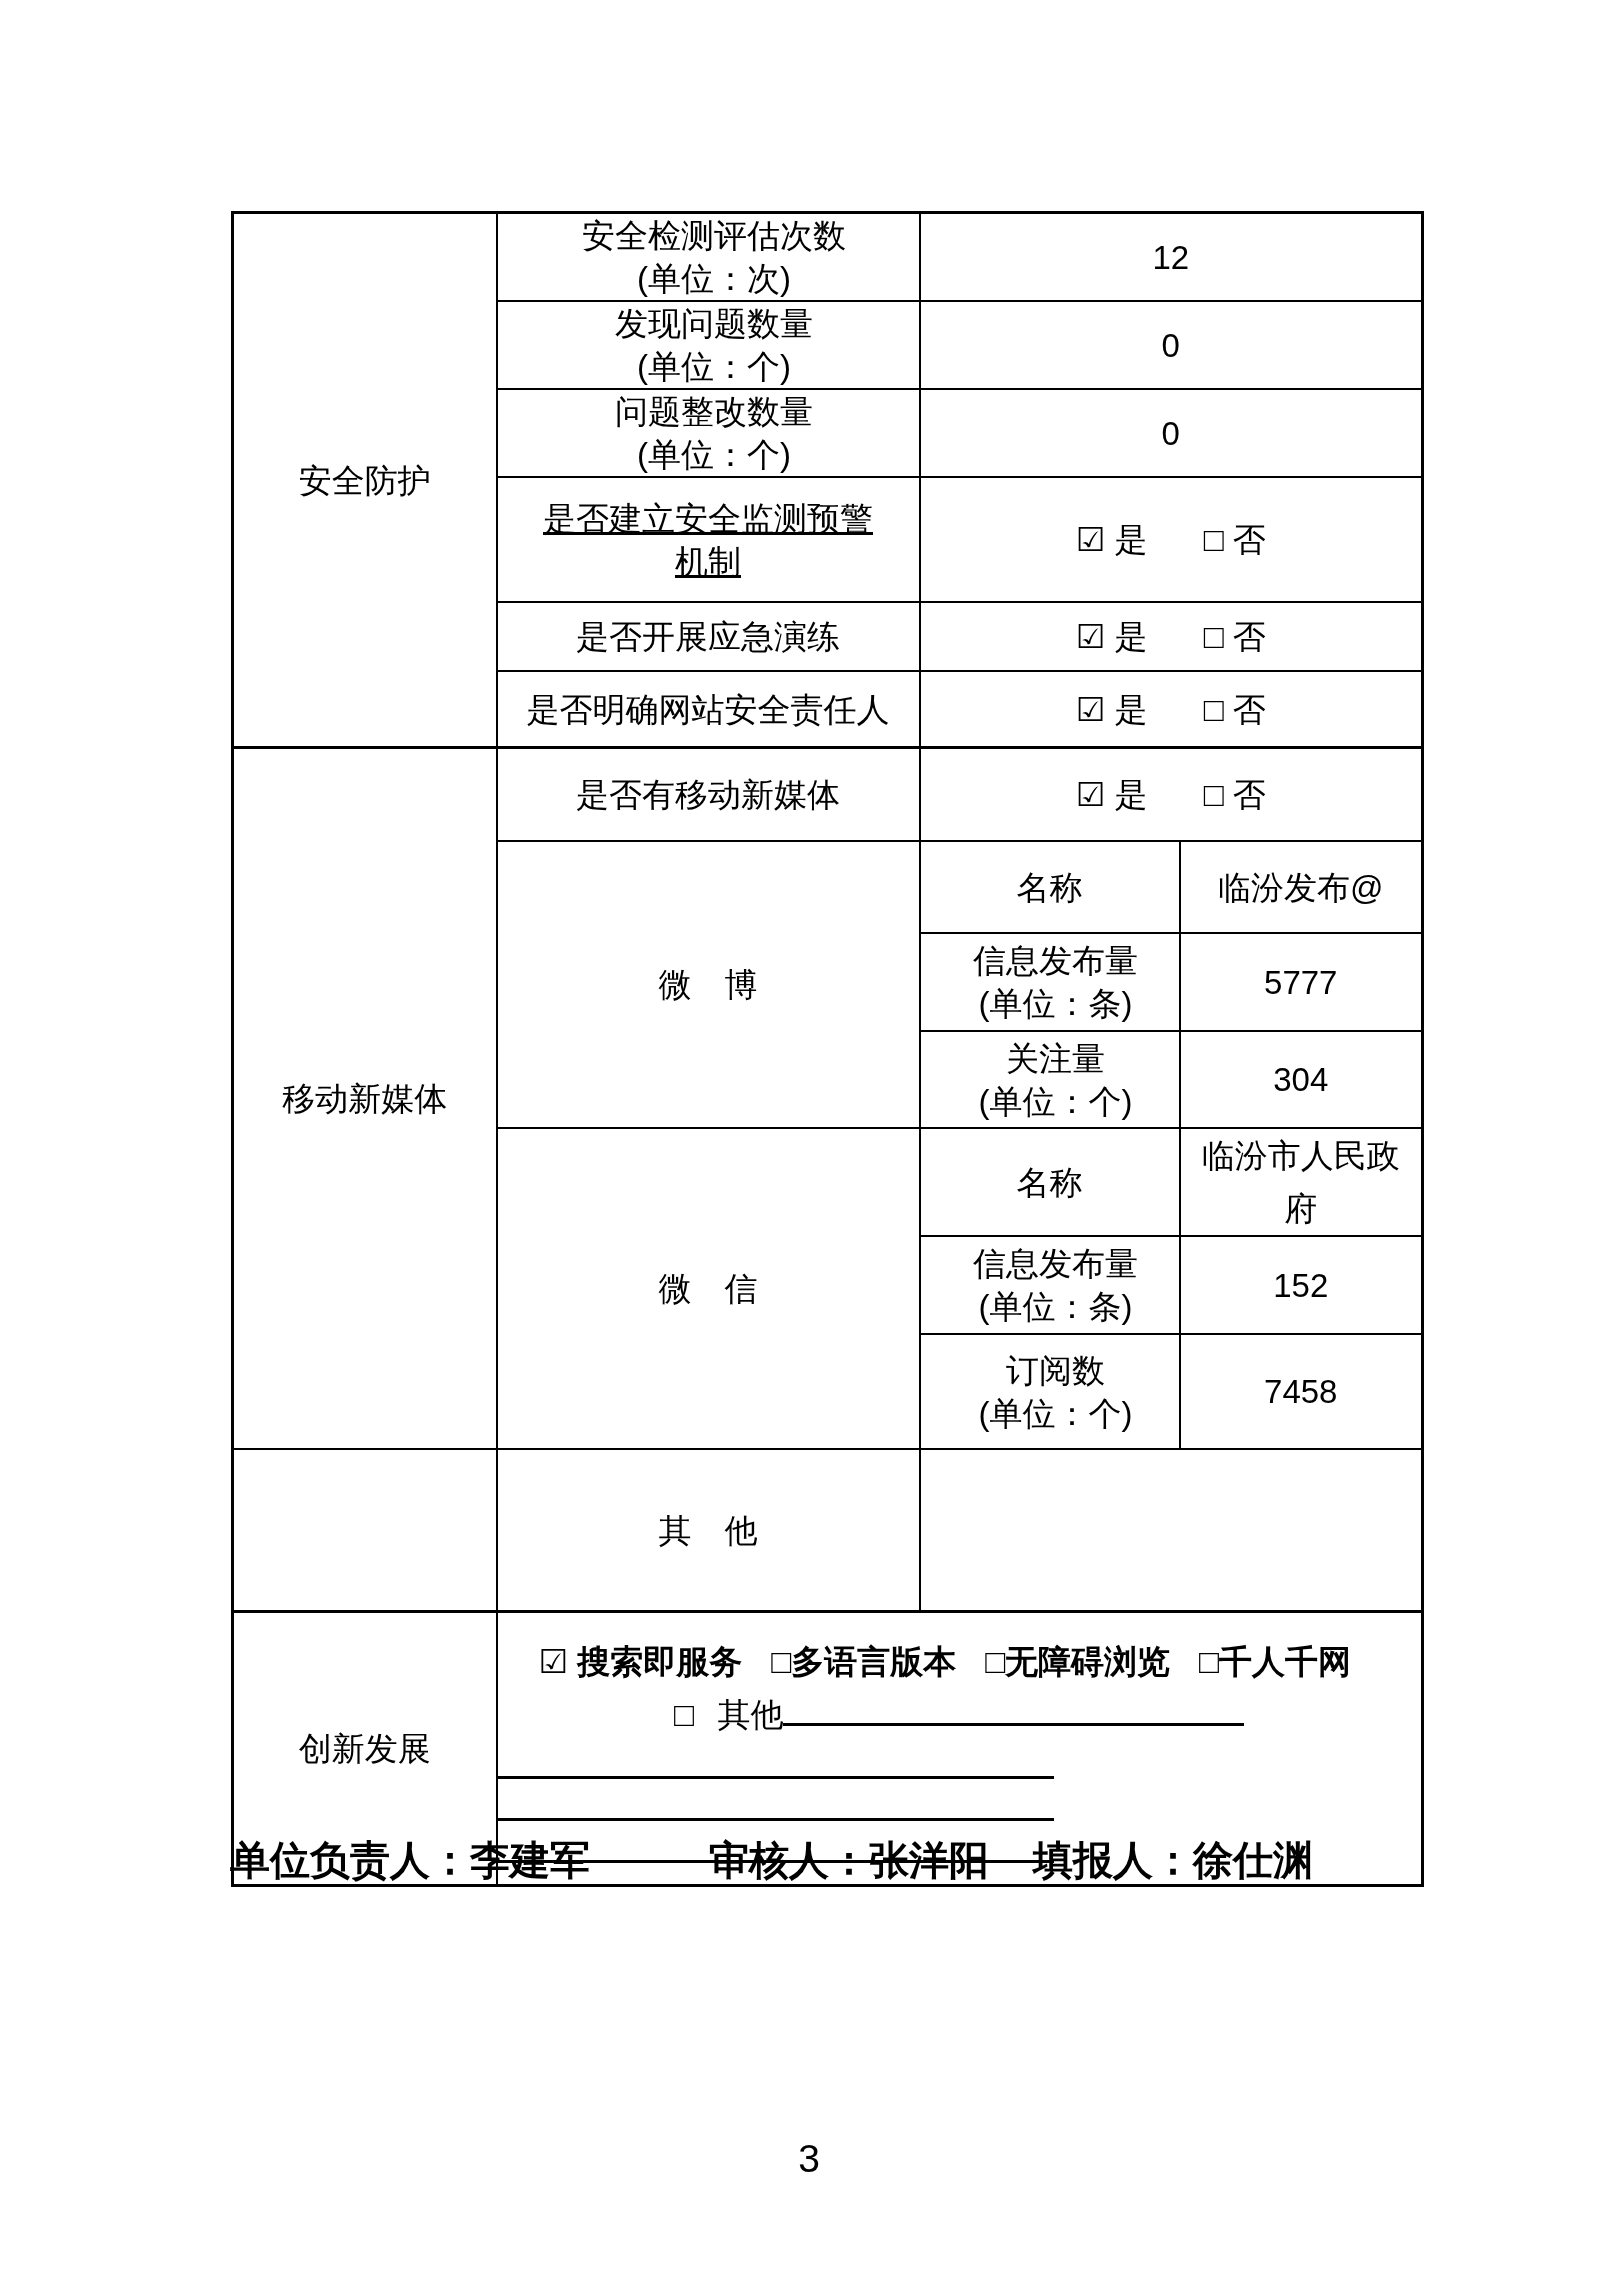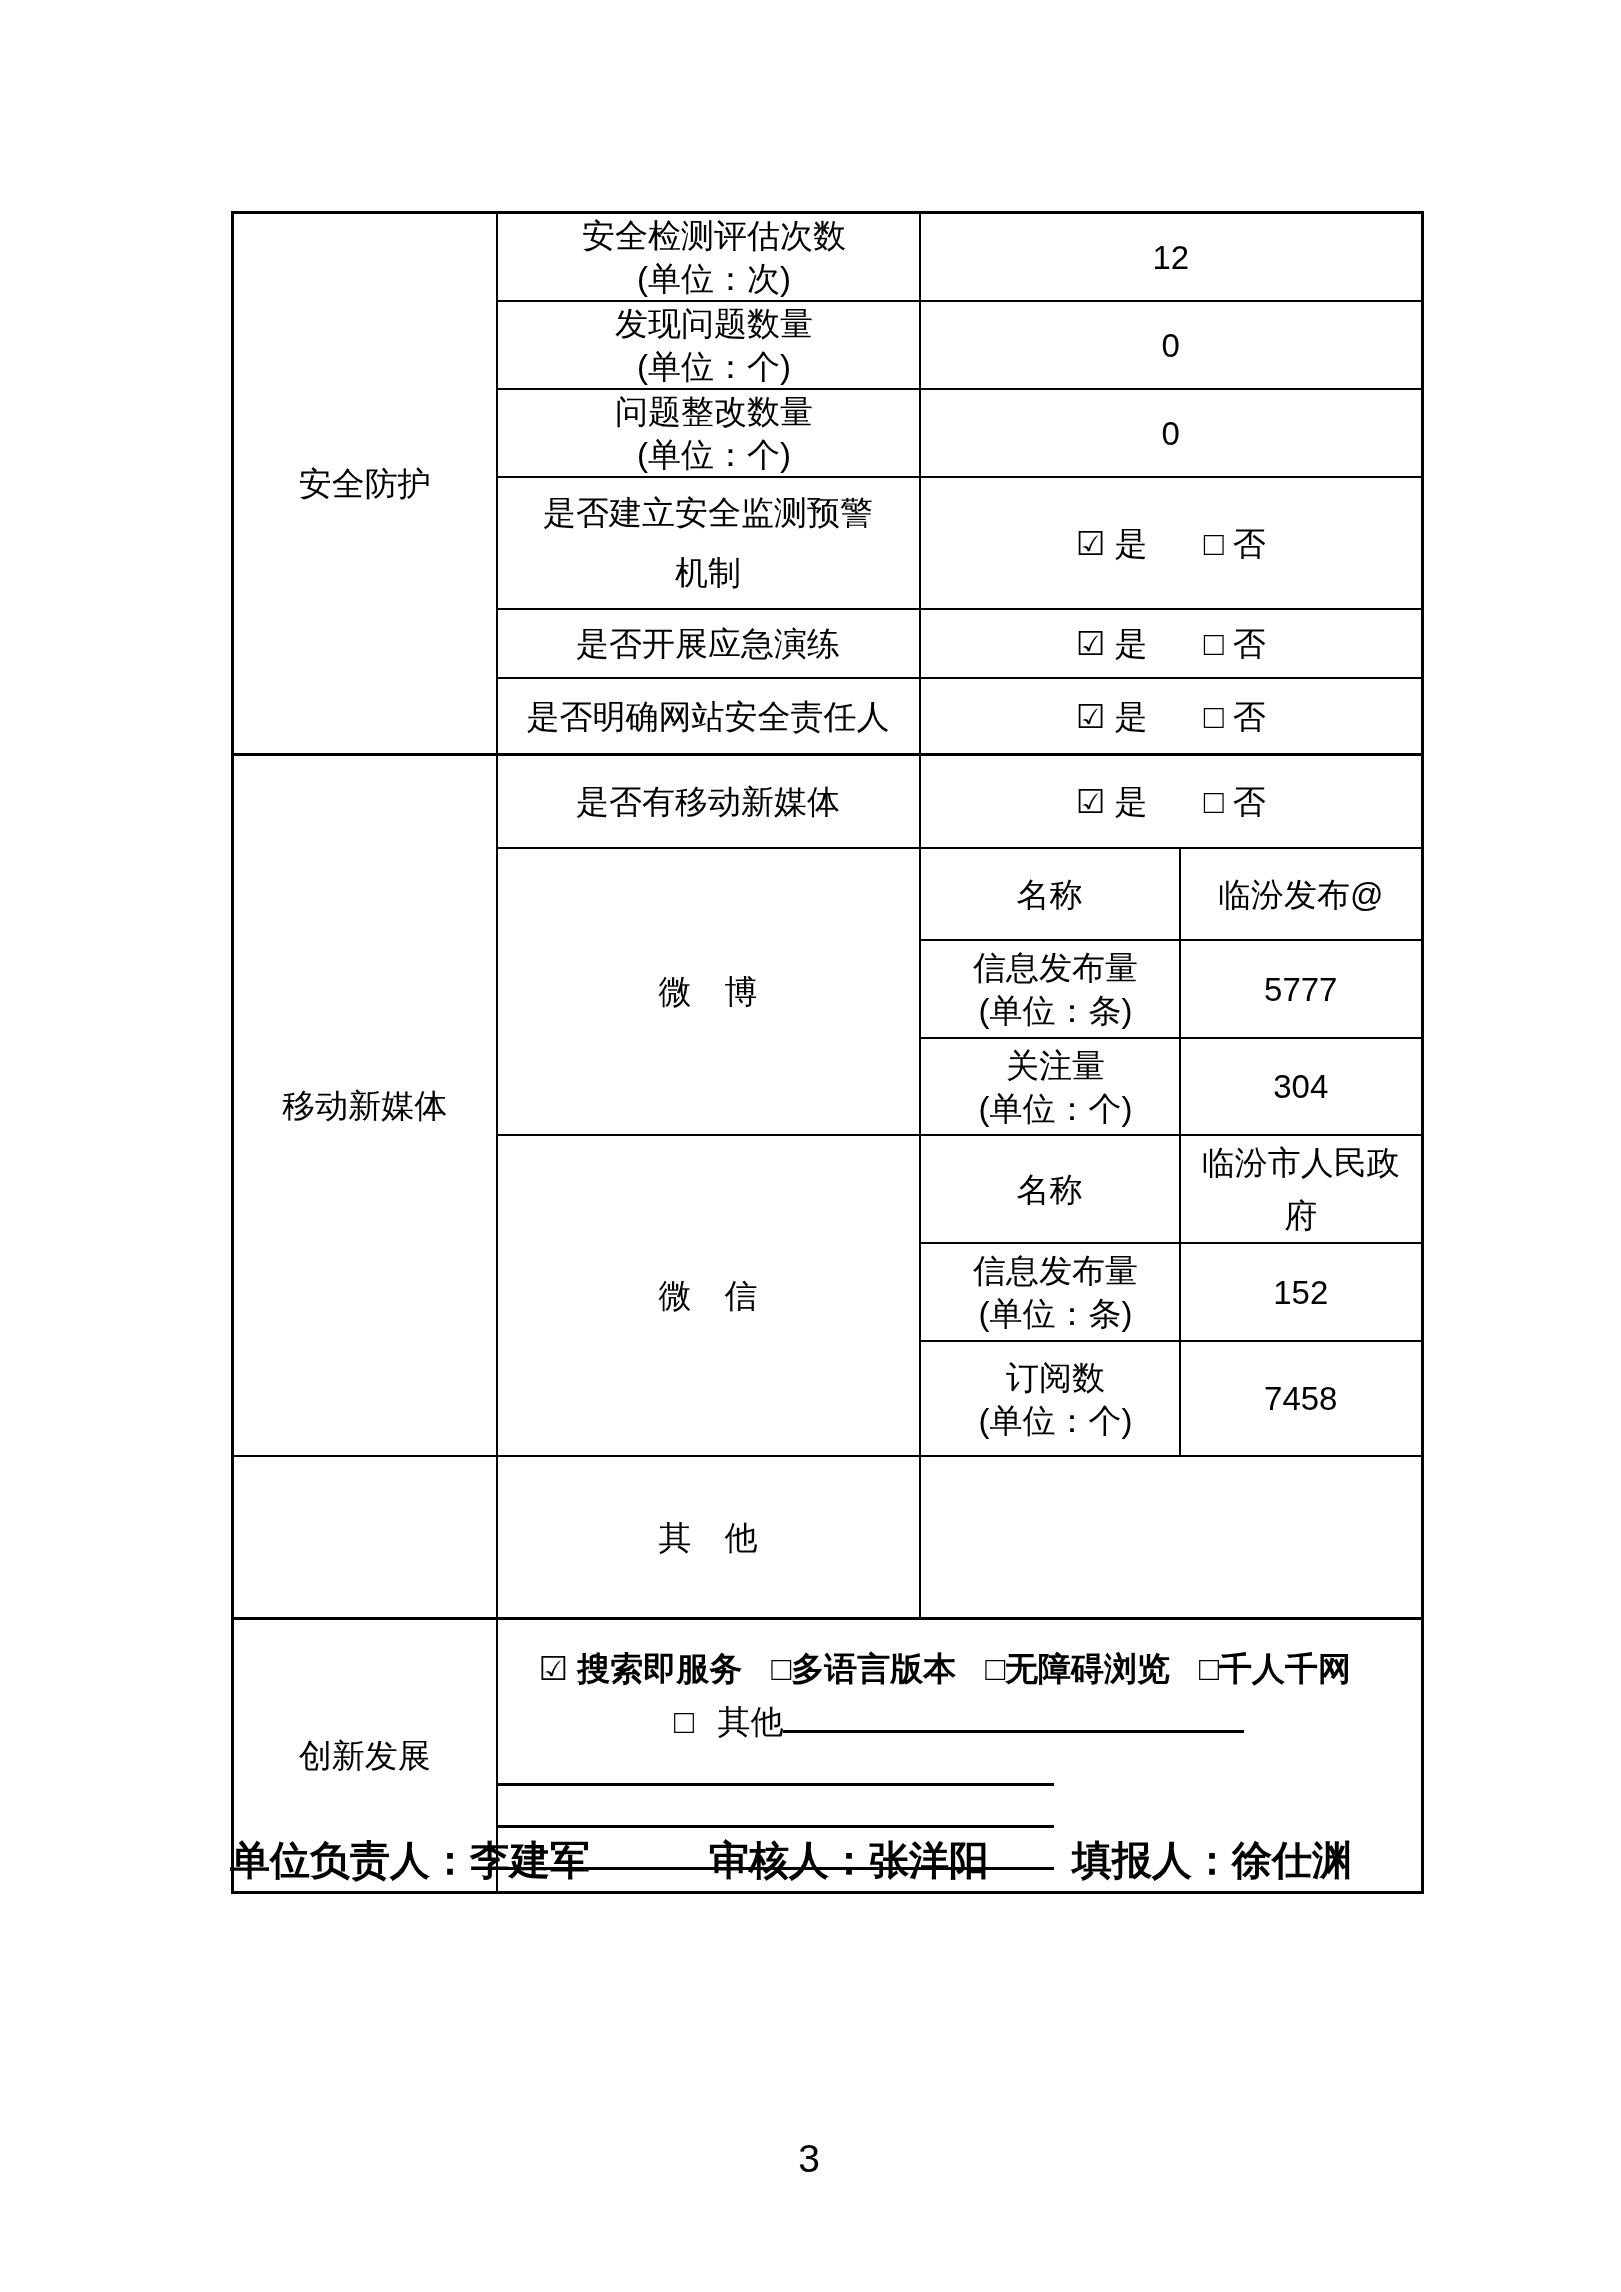--- a/index.html
+++ b/index.html
@@ -29,21 +29,21 @@
     text-align: center;
     vertical-align: middle;
     font-size: 33px;
     line-height: 43px;
     padding: 0;
     overflow: hidden;
   }
   tr.thick-top td { border-top: 3.9px solid #000; }
   td.cat { font-size: 33px; }
   .two-line div { line-height: 43px; padding-left: 12px; }
-  .wrap-350 { width: 343px; margin: 5px auto; line-height: 60px; }
+  .wrap-350 { width: 343px; margin: 5px auto; line-height: 43px; text-decoration: underline; }
   .wrap-220 { width: 216px; margin: 0 auto; line-height: 53px; }
   .yesno .no-opt { margin-left: 47px; }
   
   .h85  td { height: 83px; }
   .h87  td { height: 85px; }
   .h125 td { height: 123px; }
   .h68  td { height: 67px; }
   .h75  td { height: 74px; }
   .h93  td { height: 91px; }
   .h92  td { height: 90px; }
@@ -82,21 +82,21 @@
     height: 39px;
     font-size: 40px;
     font-weight: bold;
     line-height: 39px;
   }
   .footer-line span { position: absolute; white-space: nowrap; }
   #footer1 { top: 1841px; }
   #footer2 { top: 1880px; }
   .f-resp  { left: 230px; }
   .f-rev   { left: 709px; }
-  .f-fill  { left: 1033px; margin-left: 39px; }
+  .f-fill  { left: 1033px; }
   .f-phone { left: 230px; }
   .f-date  { left: 916px; }
 
   .page-num {
     position: absolute;
     top: 2137px;
     left: 755px;
     width: 108px;
     text-align: center;
     font-size: 39px;

